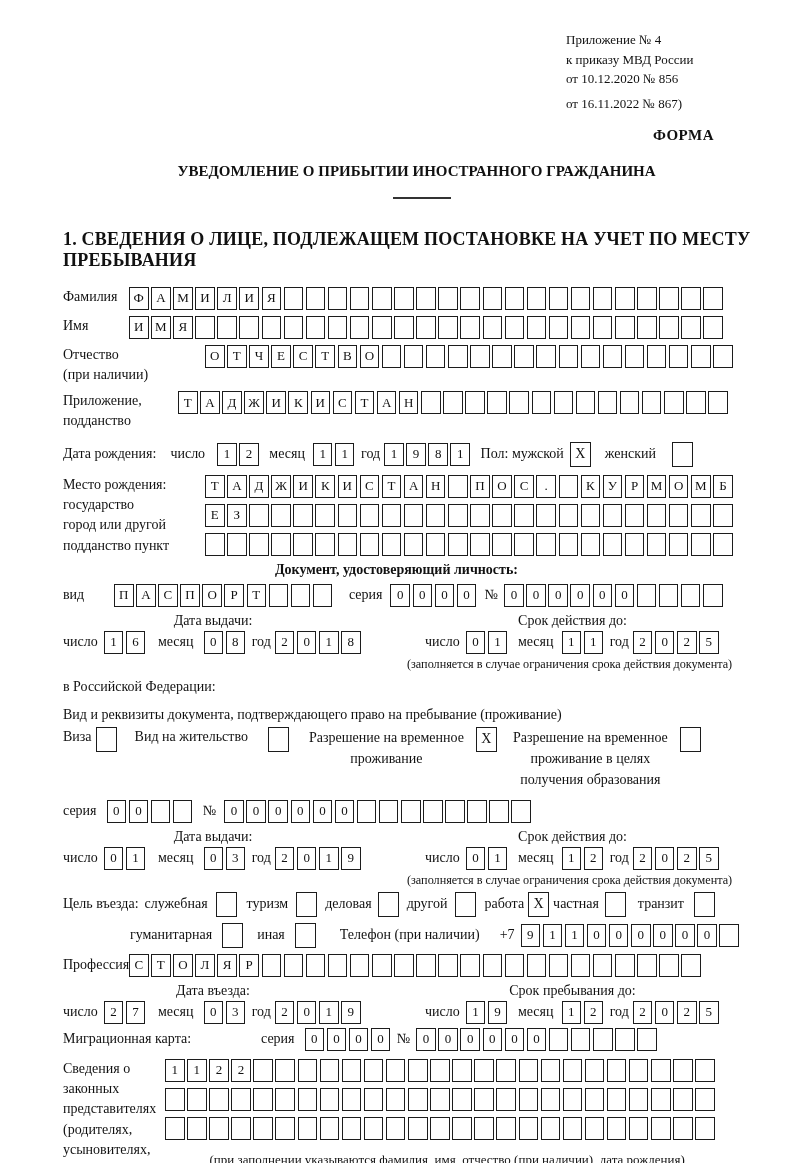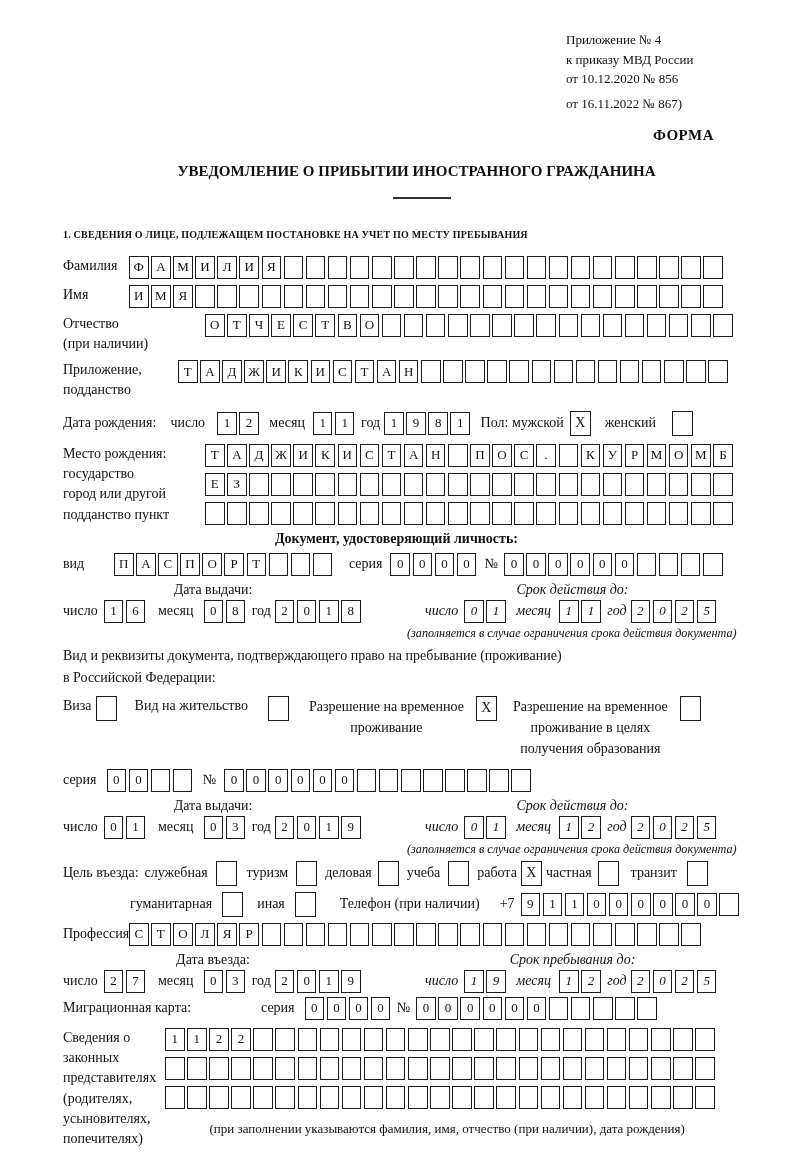--- a/index.html
+++ b/index.html
@@ -4,21 +4,21 @@
 <style>
   html,body{margin:0;padding:0;background:#ffffff;}
   body{width:800px;height:1163px;overflow:hidden;position:relative;
        font-family:"Liberation Serif","DejaVu Serif",serif;color:#111;}
   .page{padding:30px 30px 0 63px;}
   .annex{margin-left:503px;font-size:13px;line-height:1.5;}
   .annex .amend{margin-top:5px;}
   .forma{font-weight:bold;font-size:15px;text-align:right;margin:14px 56px 0 0;letter-spacing:.5px;}
   .title{text-align:center;font-weight:bold;font-size:15px;line-height:1.55;margin-top:16px;}
   .title-underline{display:inline-block;width:58px;border-bottom:2px solid #333;margin-left:10px;}
-  .sec-heading{font-weight:bold;font-size:10px;margin-top:22px;margin-bottom:16px;letter-spacing:.2px;}
+  .sec-heading{font-weight:bold;font-size:18px;margin-top:22px;margin-bottom:16px;letter-spacing:.2px;}
   .row{display:flex;align-items:flex-start;margin-bottom:6px;}
   .ai-c{align-items:center;}
   .lbl{font-size:14px;line-height:1.45;white-space:nowrap;flex:none;}
   .cells{display:flex;flex:none;}
   .cell{width:17.5px;height:21px;border:1.6px solid #1c1c1c;margin-right:2.6px;
         display:inline-flex;align-items:center;justify-content:center;
         font-size:13px;flex:none;box-sizing:content-box;}
   .cbox{width:19px;height:23px;border:1.6px solid #1c1c1c;display:inline-flex;
         align-items:center;justify-content:center;font-size:14px;flex:none;box-sizing:content-box;}
   .w66{width:66px;flex:none;}
@@ -27,21 +27,21 @@
   .w102{width:102px;flex:none;}
   .w150{width:158px;flex:none;}
   .ml4{margin-left:4px;} .ml6{margin-left:6px;} .ml8{margin-left:8px;}
   .ml10{margin-left:10px;} .ml12{margin-left:12px;} .ml14{margin-left:14px;}
   .ml16{margin-left:16px;} .ml18{margin-left:18px;} .ml20{margin-left:20px;}
   .ml24{margin-left:24px;} .ml40{margin-left:40px;}
   .mb6{margin-bottom:6px;}
   .center-bold{font-weight:bold;font-size:14px;text-align:center;margin:4px 40px 6px 0;}
   .dpair{display:flex;margin-bottom:4px;}
   .dp-left{flex:0 0 362px;}
-  .dp-right{flex:none;font-style:italic;}
+  .dp-right{flex:none;}
   .dp-title{font-size:14px;text-align:center;width:300px;margin-bottom:2px;}
   .dp-title-r{font-size:14px;text-align:center;width:265px;margin-left:15px;margin-bottom:2px;}
   .dp-row{display:flex;align-items:center;}
   .dp-note{font-size:12.2px;margin-top:3px;white-space:nowrap;margin-left:-18px;}
   .intro{font-size:14px;line-height:1.6;}
   .opt-multi{font-size:14px;text-align:center;line-height:1.5;flex:none;}
   .reps-note{font-size:13px;margin-top:12px;margin-left:12px;white-space:nowrap;text-align:center;}
 </style>
 </head>
 <body>
@@ -394,22 +394,22 @@
             <span class="cell">2</span>
             <span class="cell">0</span>
             <span class="cell">2</span>
             <span class="cell">5</span>
           </span>
       </div>
       <div class="dp-note">(заполняется в случае ограничения срока действия документа)</div>
     </div>
   </div>
 
+  <div class="intro" style="margin-bottom:6px;">в Российской Федерации:</div>
   <div class="intro">Вид и реквизиты документа, подтверждающего право на пребывание (проживание)</div>
-  <div class="intro" style="margin-bottom:6px;">в Российской Федерации:</div>
 
   <div class="row">
     <span class="lbl">Виза</span>
     <span class="cbox ml4"></span>
     <span class="lbl ml18">Вид на жительство</span>
     <span class="cbox ml20"></span>
     <div class="opt-multi ml20">
       <div>Разрешение на временное</div>
       <div>проживание</div>
     </div>
@@ -498,21 +498,21 @@
   </div>
 
   <div class="row ai-c" style="margin-top:4px;text-align:center;">
     <span class="lbl">Цель въезда:</span>
     <span class="lbl ml6">служебная</span>
     <span class="cbox ml8"></span>
     <span class="lbl ml10">туризм</span>
     <span class="cbox ml8"></span>
     <span class="lbl ml8">деловая</span>
     <span class="cbox ml6"></span>
-    <span class="lbl ml8">учеба</span>
+    <span class="lbl ml8">другой</span>
     <span class="cbox ml8"></span>
     <span class="lbl ml8">работа</span>
     <span class="cbox ml4">X</span>
     <span class="lbl ml4">частная</span>
     <span class="cbox ml6"></span>
     <span class="lbl ml12">транзит</span>
     <span class="cbox ml10"></span>
   </div>
 
   <div class="row ai-c" style="padding-left:67px;margin-top:4px;">

